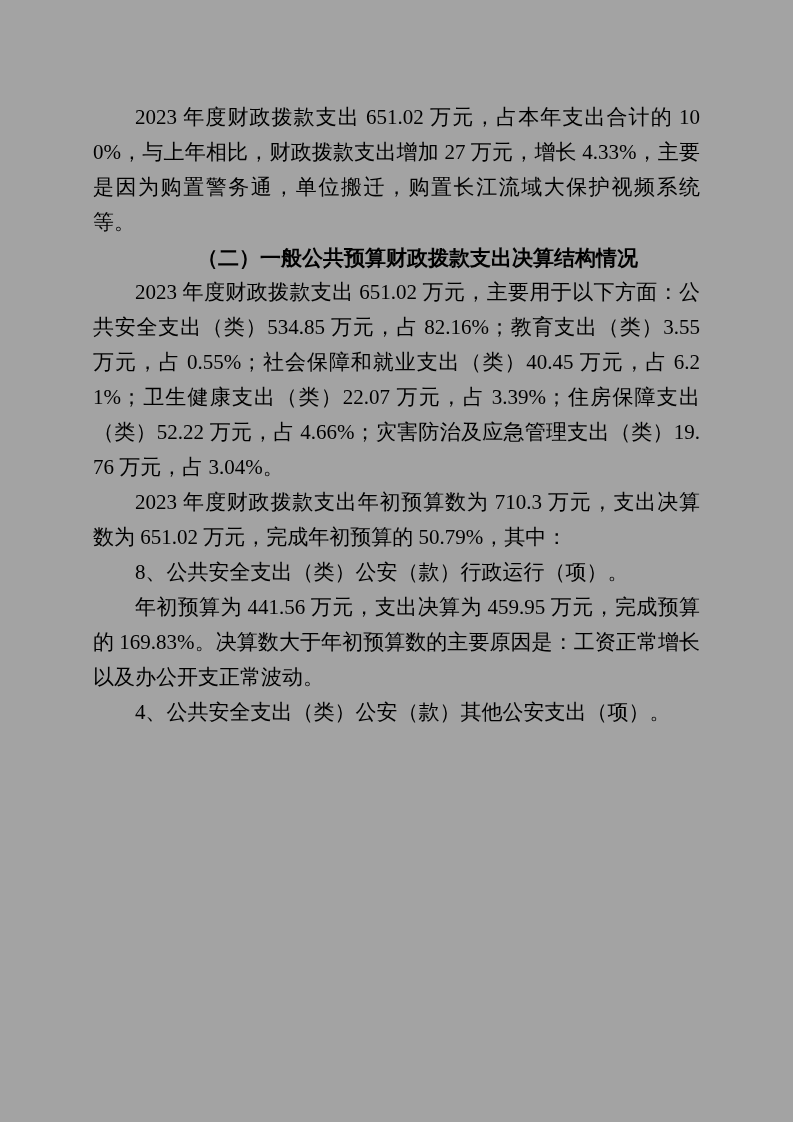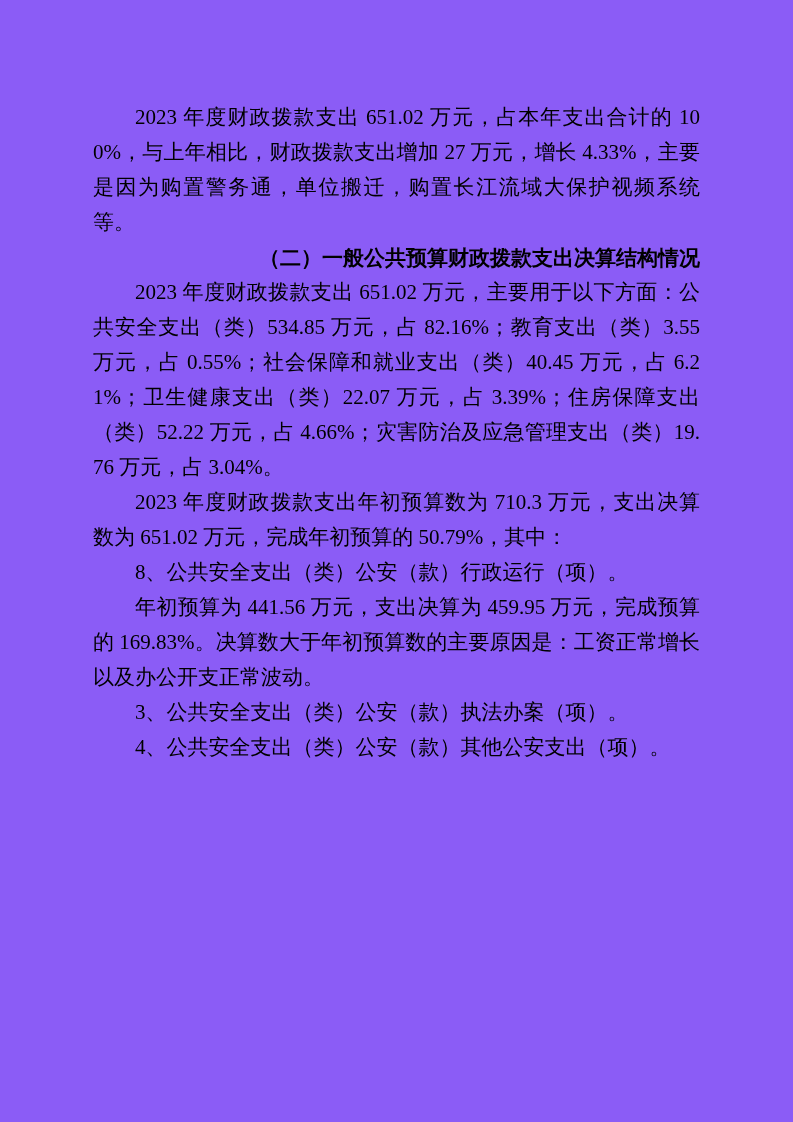--- a/index.html
+++ b/index.html
@@ -4,21 +4,21 @@
 <style>
   html, body {
     margin: 0;
     padding: 0;
     background: #ffffff;
   }
   .page {
     position: relative;
     width: 793px;
     height: 1122px;
-    background: #8b5cf6;
+    background: #a3a3a3;
     box-sizing: border-box;
     padding: 100px 93px 0 93px;
     overflow: hidden;
   }
   .doc-body {
     width: 100%;
   }
   .para {
     margin: 0;
     padding: 0;
@@ -26,30 +26,29 @@
     font-size: 21px;
     line-height: 35px;
     text-align: justify;
     text-indent: 2em;
     font-family: "Liberation Serif", "DejaVu Serif", serif;
     word-break: break-all;
   }
   .para.heading {
     font-weight: bold;
     font-family: "Liberation Sans", "DejaVu Sans", sans-serif;
-    text-align: right;
+    text-align: center;
   }
 </style>
 </head>
 <body>
 
 <div class="page">
   <div class="doc-body">
       <p class="para">2023 年度财政拨款支出 651.02 万元，占本年支出合计的 100%，与上年相比，财政拨款支出增加 27 万元，增长 4.33%，主要是因为购置警务通，单位搬迁，购置长江流域大保护视频系统等。</p>
       <p class="para heading">（二）一般公共预算财政拨款支出决算结构情况</p>
       <p class="para">2023 年度财政拨款支出 651.02 万元，主要用于以下方面：公共安全支出（类）534.85 万元，占 82.16%；教育支出（类）3.55 万元，占 0.55%；社会保障和就业支出（类）40.45 万元，占 6.21%；卫生健康支出（类）22.07 万元，占 3.39%；住房保障支出（类）52.22 万元，占 4.66%；灾害防治及应急管理支出（类）19.76 万元，占 3.04%。</p>
       <p class="para">2023 年度财政拨款支出年初预算数为 710.3 万元，支出决算数为 651.02 万元，完成年初预算的 50.79%，其中：</p>
       <p class="para">8、公共安全支出（类）公安（款）行政运行（项）。</p>
       <p class="para">年初预算为 441.56 万元，支出决算为 459.95 万元，完成预算的 169.83%。决算数大于年初预算数的主要原因是：工资正常增长以及办公开支正常波动。</p>
-      <p class="para">3、公共安全支出（类）公安（款）执法办案（项）。</p>
       <p class="para">4、公共安全支出（类）公安（款）其他公安支出（项）。</p>
     </div>
 </div>
 
 </body></html>

